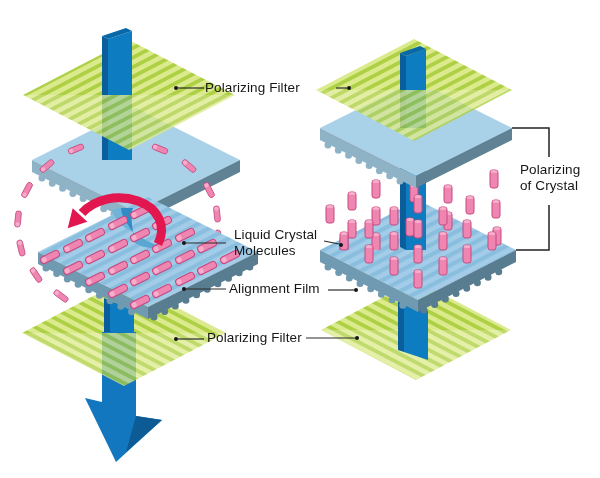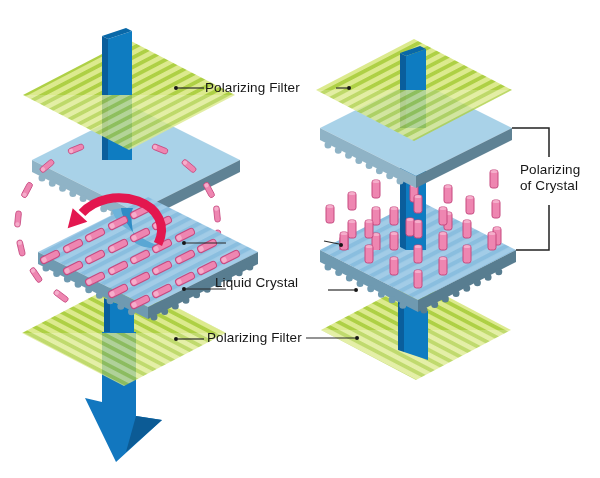--- a/index.html
+++ b/index.html
@@ -238,24 +238,26 @@
     <circle cx="341" cy="245" r="2"></circle>
     <circle cx="184" cy="289" r="2"></circle>
     <circle cx="356" cy="290" r="2"></circle>
     <circle cx="176" cy="339" r="2"></circle>
     <circle cx="357" cy="338" r="2"></circle>
   </g>
 </svg>
 
 <div class="lbl" style="left:205px;top:80px;">Polarizing Filter</div>
 
-<div class="lbl" style="left:215px;top:227px;margin-top:48px;">
+<div class="lbl" style="left:234px;top:227px;">
   <div>Liquid Crystal</div>
+  <div>Molecules</div>
 </div>
 
+<div class="lbl" style="left:229px;top:281px;">Alignment Film</div>
 
 <div class="lbl" style="left:207px;top:330px;">Polarizing Filter</div>
 
 <div class="lbl" style="left:520px;top:162px;">
   <div>Polarizing</div>
   <div>of Crystal</div>
 </div>
 
 </div>
 

